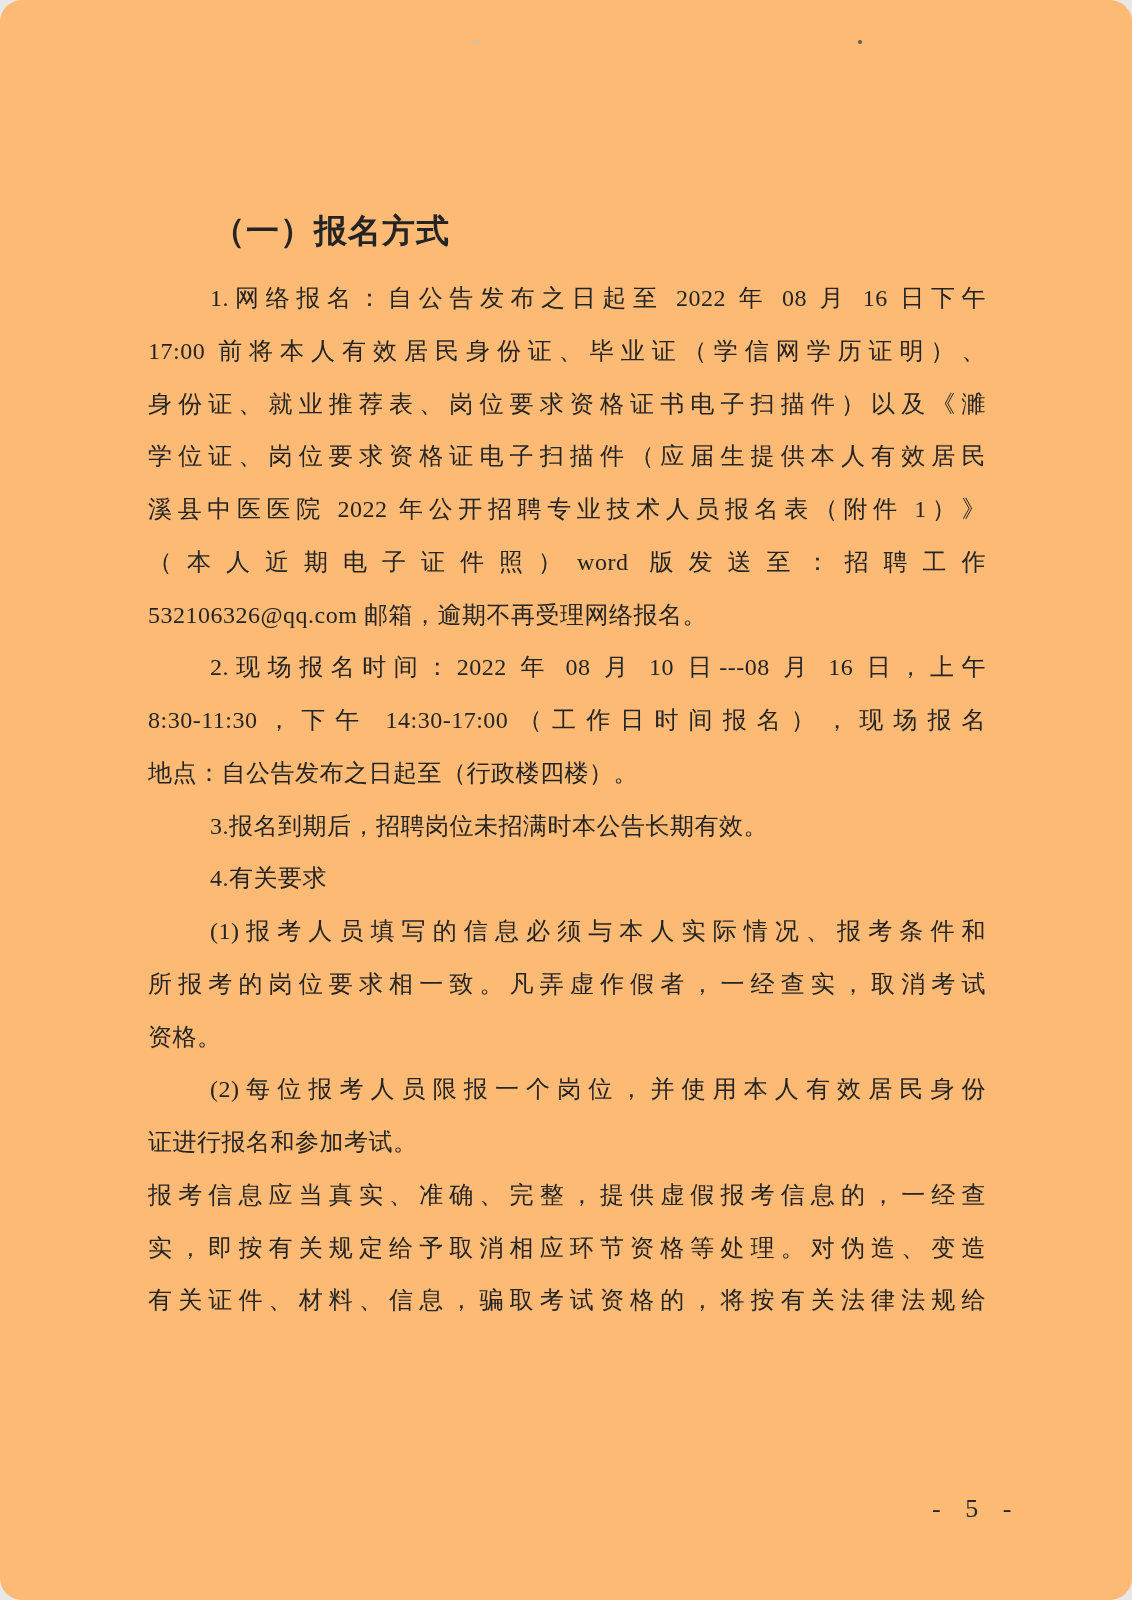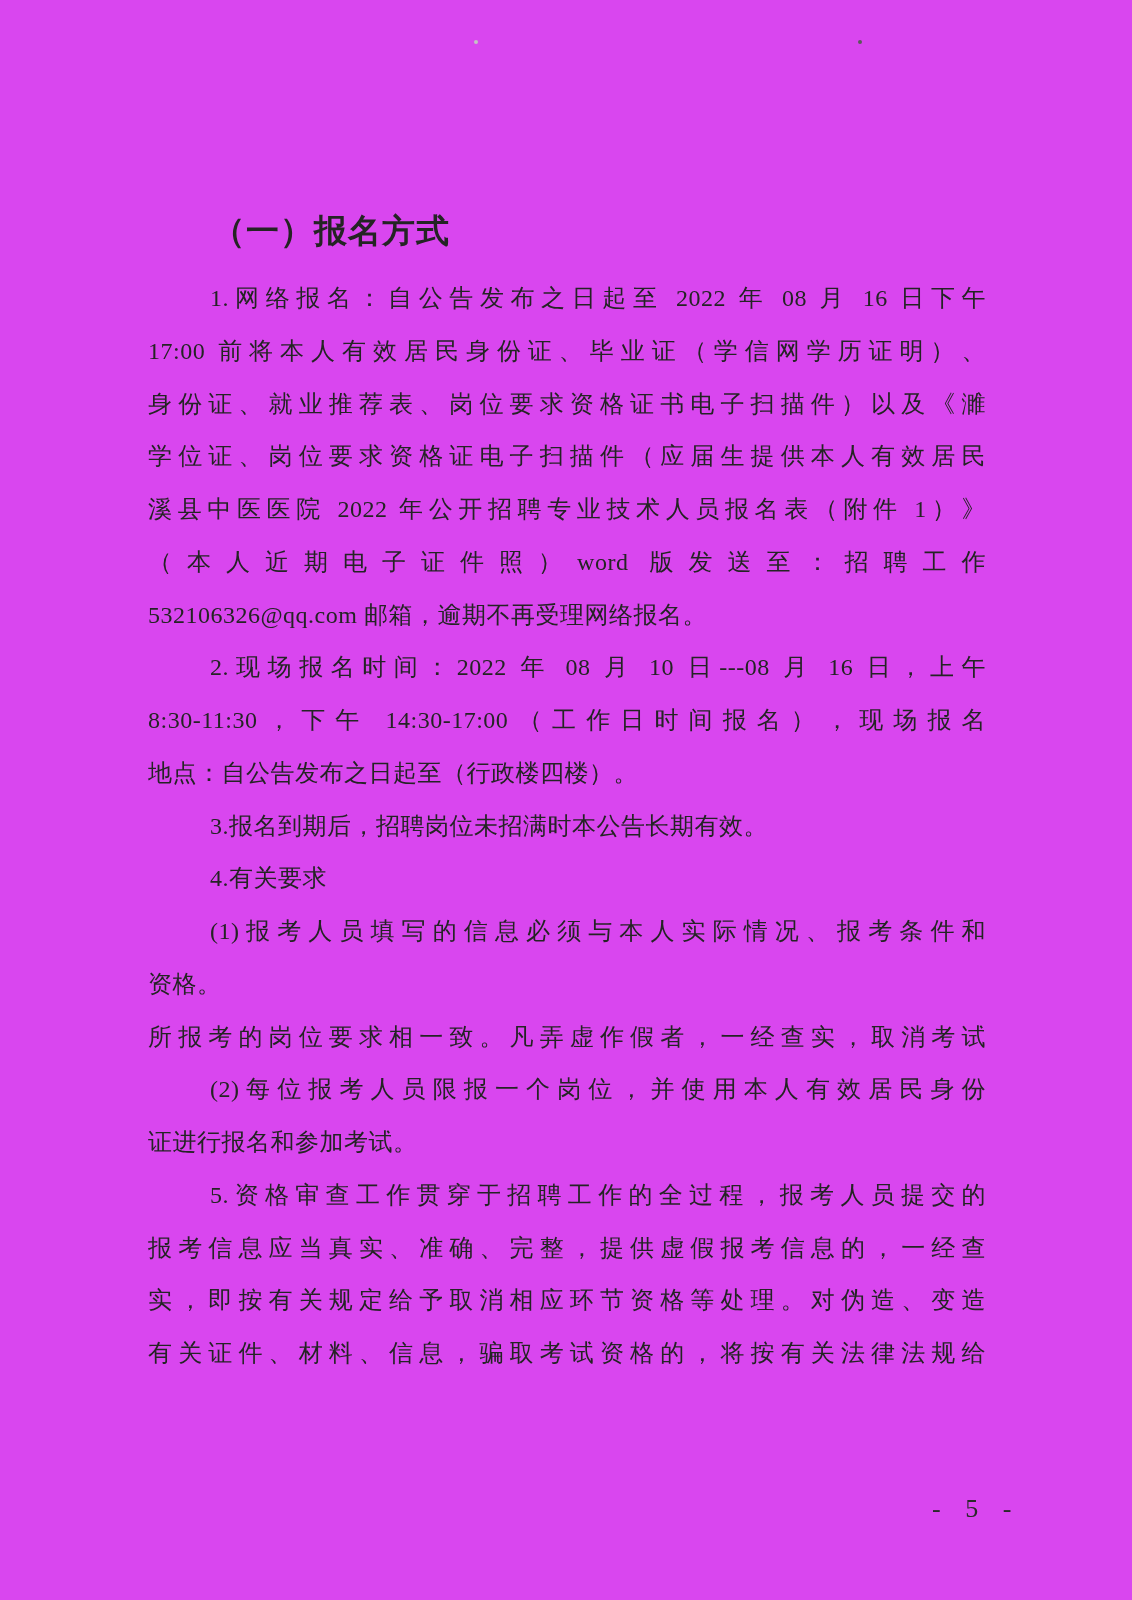--- a/index.html
+++ b/index.html
@@ -1,24 +1,25 @@
 <!DOCTYPE html>
 <html><head>
 <meta charset="utf-8">
 <style>
   html, body { margin: 0; padding: 0; background: #e8e8e8; }
   .page {
     position: relative;
     width: 1132px;
     height: 1600px;
     margin: 0 auto;
-    background: #d946ef;
+    background: #fdba74;
     overflow: hidden;
     font-family: "Liberation Serif", "DejaVu Serif", serif;
     color: #242424;
+    border-radius: 22px;
   }
   .content {
     position: absolute;
     left: 148px;
     top: 208px;
     width: 838px;
   }
   .heading {
     font-size: 33px;
     font-weight: bold;
@@ -71,25 +72,24 @@
     <div class="line justify">学位证、岗位要求资格证电子扫描件（应届生提供本人有效居民</div>
     <div class="line justify">溪县中医医院 2022 年公开招聘专业技术人员报名表（附件 1）》</div>
     <div class="line justify">（本人近期电子证件照）word 版发送至：招聘工作</div>
     <div class="line">532106326@qq.com 邮箱，逾期不再受理网络报名。</div>
     <div class="line indent justify">2.现场报名时间：2022 年 08 月 10 日---08 月 16 日，上午</div>
     <div class="line justify">8:30-11:30，下午 14:30-17:00（工作日时间报名），现场报名</div>
     <div class="line">地点：自公告发布之日起至（行政楼四楼）。</div>
     <div class="line indent">3.报名到期后，招聘岗位未招满时本公告长期有效。</div>
     <div class="line indent">4.有关要求</div>
     <div class="line indent justify">(1)报考人员填写的信息必须与本人实际情况、报考条件和</div>
+    <div class="line justify">所报考的岗位要求相一致。凡弄虚作假者，一经查实，取消考试</div>
     <div class="line">资格。</div>
-    <div class="line justify">所报考的岗位要求相一致。凡弄虚作假者，一经查实，取消考试</div>
     <div class="line indent justify">(2)每位报考人员限报一个岗位，并使用本人有效居民身份</div>
     <div class="line">证进行报名和参加考试。</div>
-    <div class="line indent justify">5.资格审查工作贯穿于招聘工作的全过程，报考人员提交的</div>
     <div class="line justify">报考信息应当真实、准确、完整，提供虚假报考信息的，一经查</div>
     <div class="line justify">实，即按有关规定给予取消相应环节资格等处理。对伪造、变造</div>
     <div class="line justify">有关证件、材料、信息，骗取考试资格的，将按有关法律法规给</div>
   </div>
 
   <div class="page-number">- 5 -</div>
 
 </div>
 
 </body></html>

